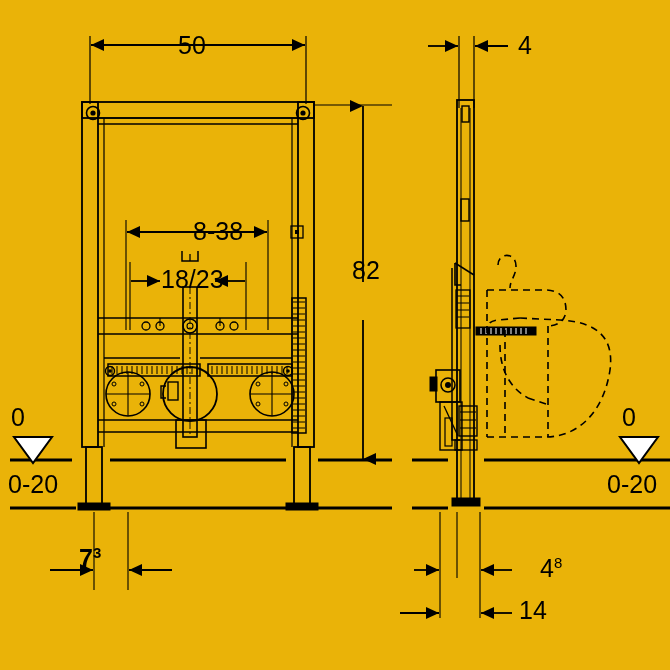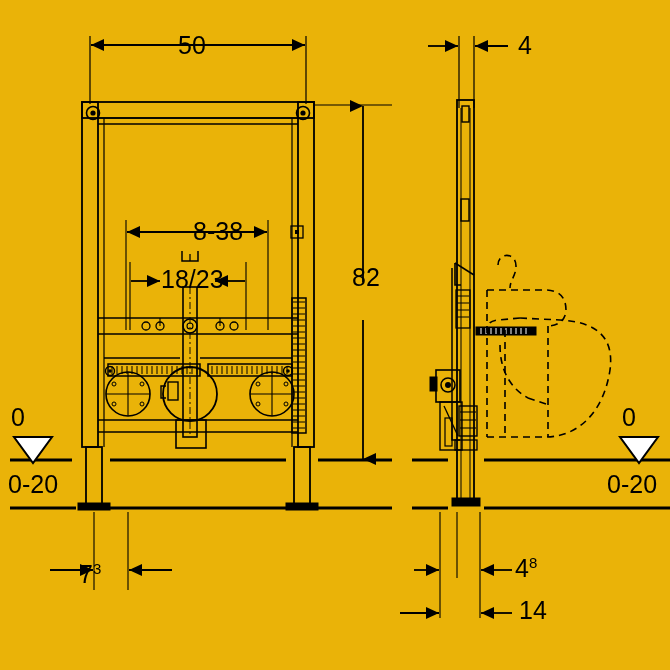--- a/index.html
+++ b/index.html
@@ -291,35 +291,35 @@
       <line x1="481" y1="570" x2="512" y2="570" stroke-width="1.8" marker-start="url(#arrL)"></line>
 
       <line x1="400" y1="613" x2="439" y2="613" stroke-width="1.8" marker-end="url(#arrR)"></line>
       <line x1="481" y1="613" x2="512" y2="613" stroke-width="1.8" marker-start="url(#arrL)"></line>
     </g>
   </g>
 </svg>
 
 <div class="lbl dim" style="left:178px;top:33px;">50</div>
 
-<div class="lbl dim" style="left:352px;top:265px;">82</div>
+<div class="lbl dim" style="left:352px;top:258px;">82</div>
 
 <div class="lbl dim" style="left:163px;top:219px;margin-left:30px;">8-38</div>
 
 <div class="lbl dim" style="left:161px;top:267px;text-align:right;">18/23</div>
 
 <div class="lbl dim" style="left:11px;top:405px;">0</div>
 
 <div class="lbl dim" style="left:8px;top:472px;">0-20</div>
 
-<div class="lbl dim" style="left:79px;top:561px;"><span>7</span><span class="sup">3</span></div>
+<div class="lbl dim" style="left:79px;top:545px;font-weight:bold;"><span>7</span><span class="sup">3</span></div>
 
 <div class="lbl dim" style="left:518px;top:33px;">4</div>
 
 <div class="lbl dim" style="left:622px;top:405px;">0</div>
 
 <div class="lbl dim" style="left:607px;top:472px;">0-20</div>
 
-<div class="lbl dim" style="left:515px;top:555px;"><span>4</span><span class="sup">8</span></div>
+<div class="lbl dim" style="left:540px;top:555px;"><span>4</span><span class="sup">8</span></div>
 
 <div class="lbl dim" style="left:519px;top:598px;">14</div>
 
 </div>
 
 </body></html>

